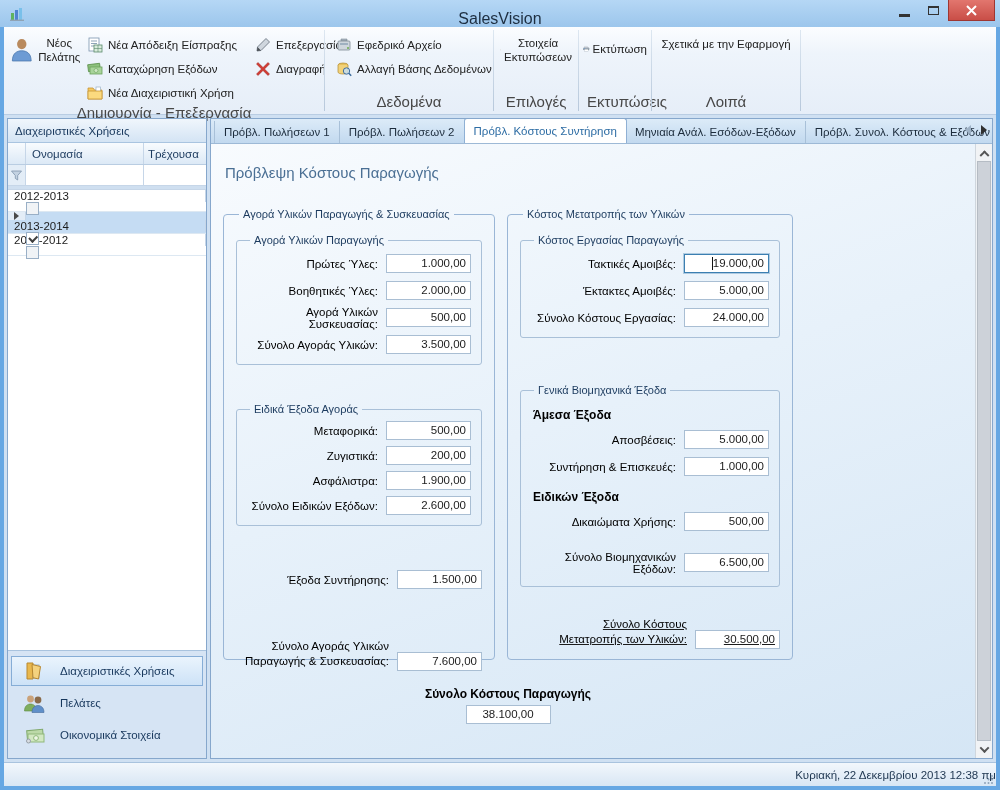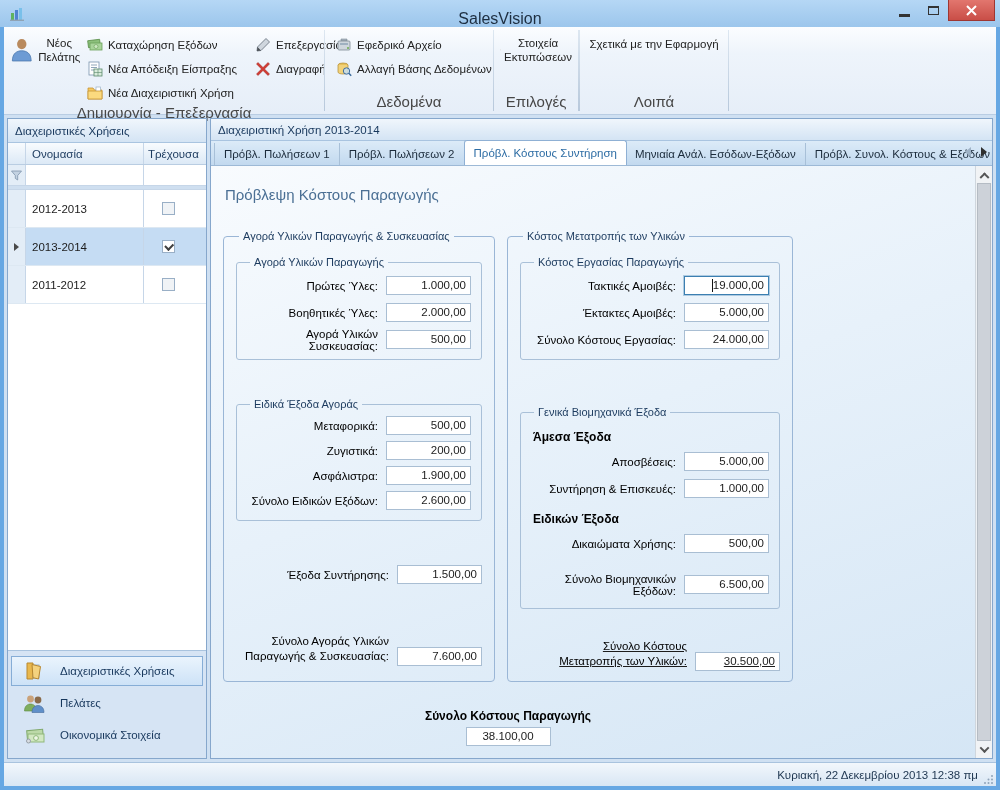--- a/index.html
+++ b/index.html
@@ -44,21 +44,21 @@
   
   .grid-head { display:flex; height:22px; background:linear-gradient(#f8fbfe,#dce9f6); border-bottom:1px solid #b9cde2; color:#1c3a5e; }
   .grid-head .gut, .grid-filter .gut, .srow .gut { width:18px; border-right:1px solid #c6d6e8; flex:none; display:flex; align-items:center; justify-content:center; }
   .grid-head .gut { background:linear-gradient(#f8fbfe,#dce9f6); }
   .col-name { flex:1; padding-left:6px; display:flex; align-items:center; border-right:1px solid #c6d6e8; }
   .col-cur  { width:62px; display:flex; align-items:center; padding-left:4px; }
   .grid-filter { display:flex; height:21px; background:#fff; border-bottom:1px solid #c6d6e8; }
   .grid-filter .gut { background:#e3edf7; }
   .fcell { background:#fff; }
   .grid-gap { height:4px; background:#cfdff0; border-bottom:1px solid #c6d6e8; }
-  .srow { display:flex; height:38px; background:#fff; border-bottom:1px solid #dde8f2; }
+  .srow { display:flex; height:22px; background:#fff; border-bottom:1px solid #dde8f2;flex-direction:column; }
   .srow .gut { background:#e3edf7; }
   .srow.selected { background:#c5dcf3; }
   .srow.selected .col-name { font-weight:normal; }
   .rarrow { width:0; height:0; border-left:5px solid #4a4a4a; border-top:4px solid transparent; border-bottom:4px solid transparent; }
   .cb { width:13px; height:13px; border:1px solid #99afc6; background:#f0f3f6; position:relative; margin-left:14px; }
   .cb.checked { background:#fff; }
   .cb.checked::after { content:""; position:absolute; left:2px; top:2px; width:6px; height:3.5px;
                        border-left:2px solid #3f3f3f; border-bottom:2px solid #3f3f3f; transform:rotate(-45deg); }
   .grid-fill { flex:1; background:#fff; }
 
@@ -100,21 +100,21 @@
 
   
   .vscroll { position:absolute; right:0; top:0; bottom:0; width:17px; background:#eef1f4; border-left:1px solid #cfd6dd; display:flex; flex-direction:column; }
   .sb-btn { height:17px; display:flex; align-items:center; justify-content:center; background:#f1f3f5; }
   .chev-up { width:7px; height:7px; border-left:2px solid #555; border-top:2px solid #555; transform:rotate(45deg) translate(2px,2px); }
   .chev-dn { width:7px; height:7px; border-left:2px solid #555; border-top:2px solid #555; transform:rotate(225deg) translate(1px,1px); }
   .sb-thumb { flex:1; margin:0 1px; background:#cdd2d9; border:1px solid #b5bcc4; }
 
   
   .statusbar { height:24px; background:linear-gradient(#f2f7fc,#d8e6f4); border-top:1px solid #a9c3de;
-               display:flex; align-items:center; justify-content:flex-end; padding-right:18px; color:#1e3650; position:relative; }
+               display:flex; align-items:center; justify-content:flex-end; color:#1e3650; position:relative; }
   .grip { position:absolute; right:2px; bottom:2px; }
 </style>
 </head>
 <body>
 
 <div class="window">
 
   <div class="titlebar">
     <span class="appicon">
       <svg width="16" height="16" viewBox="0 0 16 16">
@@ -150,40 +150,40 @@
             <svg width="30" height="32" viewBox="0 0 30 32">
               <ellipse cx="15" cy="8.5" rx="6" ry="6.5" fill="#b98a5e"></ellipse>
               <path d="M3 30 C3 20 9 17 15 17 C21 17 27 20 27 30 Z" fill="#6d9bd4" stroke="#4a77ad"></path>
             </svg>
             <span class="blabel" style="width:58px;">Νέος Πελάτης</span>
           </div>
           <div class="smallcol">
             <div class="sbtn">
               <span class="icon16">
                 <svg width="16" height="16" viewBox="0 0 16 16">
-                  <rect x="1" y="3" width="12" height="7" fill="#8cc07c" stroke="#5a8f4a" stroke-width="0.8" transform="rotate(-7 7 6)"></rect>
-                  <rect x="3" y="6" width="12" height="7" fill="#a8d49a" stroke="#6aa05a" stroke-width="0.8"></rect>
-                  <circle cx="9" cy="9.5" r="2" fill="#cde8c2" stroke="#6aa05a" stroke-width="0.6"></circle>
-                </svg>
-              </span>
-              <span>Καταχώρηση Εξόδων</span>
-            </div>
-            <div class="sbtn">
-              <span class="icon16">
-                <svg width="16" height="16" viewBox="0 0 16 16">
                   <rect x="2" y="1" width="10" height="13" fill="#fff" stroke="#7a94ae" stroke-width="0.8"></rect>
                   <line x1="4" y1="4" x2="10" y2="4" stroke="#8fa5b8"></line>
                     <line x1="4" y1="6.5" x2="10" y2="6.5" stroke="#8fa5b8"></line>
                     <line x1="4" y1="9" x2="8" y2="9" stroke="#8fa5b8"></line>
                   <rect x="7" y="8" width="8" height="7" fill="#d9ecdc" stroke="#5b8a6b" stroke-width="0.8"></rect>
                   <line x1="7" y1="11.5" x2="15" y2="11.5" stroke="#5b8a6b" stroke-width="0.6"></line>
                   <line x1="11" y1="8" x2="11" y2="15" stroke="#5b8a6b" stroke-width="0.6"></line>
                 </svg>
               </span>
               <span>Νέα Απόδειξη Είσπραξης</span>
+            </div>
+            <div class="sbtn">
+              <span class="icon16">
+                <svg width="16" height="16" viewBox="0 0 16 16">
+                  <rect x="1" y="3" width="12" height="7" fill="#8cc07c" stroke="#5a8f4a" stroke-width="0.8" transform="rotate(-7 7 6)"></rect>
+                  <rect x="3" y="6" width="12" height="7" fill="#a8d49a" stroke="#6aa05a" stroke-width="0.8"></rect>
+                  <circle cx="9" cy="9.5" r="2" fill="#cde8c2" stroke="#6aa05a" stroke-width="0.6"></circle>
+                </svg>
+              </span>
+              <span>Καταχώρηση Εξόδων</span>
             </div>
             <div class="sbtn">
               <span class="icon16">
                 <svg width="16" height="16" viewBox="0 0 16 16">
                   <path d="M1 3 h5 l1.5 2 H15 v9 H1 Z" fill="#f6c95f" stroke="#c79436" stroke-width="0.8"></path>
                   <rect x="9" y="2" width="4.5" height="7" fill="#fff" stroke="#9ab0c4" stroke-width="0.7"></rect>
                   <path d="M1 6 H15 V14 H1 Z" fill="#fbda7f" stroke="#c79436" stroke-width="0.8"></path>
                 </svg>
               </span>
               <span>Νέα Διαχειριστική Χρήση</span>
@@ -264,20 +264,35 @@
               </g>
             </svg>
             <span class="blabel" style="width:72px;">Στοιχεία Εκτυπώσεων</span>
           </div>
         </div>
         <div class="rgroup-label">Επιλογές</div>
       </div>
 
       <div class="rsep"></div>
 
+      <div class="rgroup" style="width:72px;">
+        <div class="rgroup-content" style="justify-content:center;">
+          <div class="bigbtn" style="width:64px;">
+            <svg width="30" height="30" viewBox="0 0 30 30">
+              <path d="M7 9 V3 h13 l3 3 v3 Z" fill="#eef2f6" stroke="#7e8a96"></path>
+              <rect x="2" y="9" width="26" height="10" rx="2" fill="#aab4be" stroke="#606c78"></rect>
+              <rect x="2" y="14" width="26" height="5" fill="#7f8b97"></rect>
+              <rect x="6" y="16" width="18" height="9" fill="#fff" stroke="#7e8a96"></rect>
+              <rect x="4" y="11" width="5" height="2" fill="#4a90d9"></rect>
+            </svg>
+            <span class="blabel">Εκτύπωση</span>
+          </div>
+        </div>
+        <div class="rgroup-label">Εκτυπώσεις</div>
+      </div>
 
       <div class="rsep"></div>
 
       <div class="rgroup" style="width:148px;">
         <div class="rgroup-content" style="justify-content:center;">
           <div class="sbtn" style="padding-top:2px;">
             <span>Σχετικά με την Εφαρμογή</span>
           </div>
         </div>
         <div class="rgroup-label">Λοιπά</div>
@@ -359,21 +374,20 @@
               <rect x="5" y="10" width="16" height="8" fill="#d2e8c2" stroke="#8fb87a"></rect>
               <circle cx="13" cy="14" r="2.4" fill="#eef6e6" stroke="#8fb87a"></circle>
               <circle cx="5.5" cy="17" r="2" fill="#d8dde2" stroke="#98a0a8"></circle>
             </svg>
             <span>Οικονομικά Στοιχεία</span>
           </div>
         </div>
       </div>
 
       <div class="panel mainpanel">
-        <div class="hdrbar" style="height:22px;">Διαχειριστική Χρήση 2013-2014</div>
 
         <div class="tabstrip">
           <div class="tab">Πρόβλ. Πωλήσεων 1</div>
           <div class="tab">Πρόβλ. Πωλήσεων 2</div>
           <div class="tab active">Πρόβλ. Κόστους Συντήρηση</div>
           <div class="tab">Μηνιαία Ανάλ. Εσόδων-Εξόδων</div>
           <div class="tab">Πρόβλ. Συνολ. Κόστους &amp; Εξόδων</div>
           <div class="tab-arrows">
             <span class="tri-l"></span>
             <span class="tri-r"></span>
@@ -392,20 +406,24 @@
                 <span class="flbl">Πρώτες Ύλες:</span>
                 <div class="tbox">1.000,00</div>
               </div>
               <div class="frow">
                 <span class="flbl">Βοηθητικές Ύλες:</span>
                 <div class="tbox">2.000,00</div>
               </div>
               <div class="frow">
                 <span class="flbl">Αγορά Υλικών Συσκευασίας:</span>
                 <div class="tbox">500,00</div>
+              </div>
+              <div class="frow">
+                <span class="flbl">Σύνολο Αγοράς Υλικών:</span>
+                <div class="tbox">3.500,00</div>
               </div>
             </fieldset>
 
             <fieldset class="inner p25" style="margin-top:38px;">
               <legend>Ειδικά Έξοδα Αγοράς</legend>
               <div class="frow">
                 <span class="flbl">Μεταφορικά:</span>
                 <div class="tbox">500,00</div>
               </div>
               <div class="frow">

